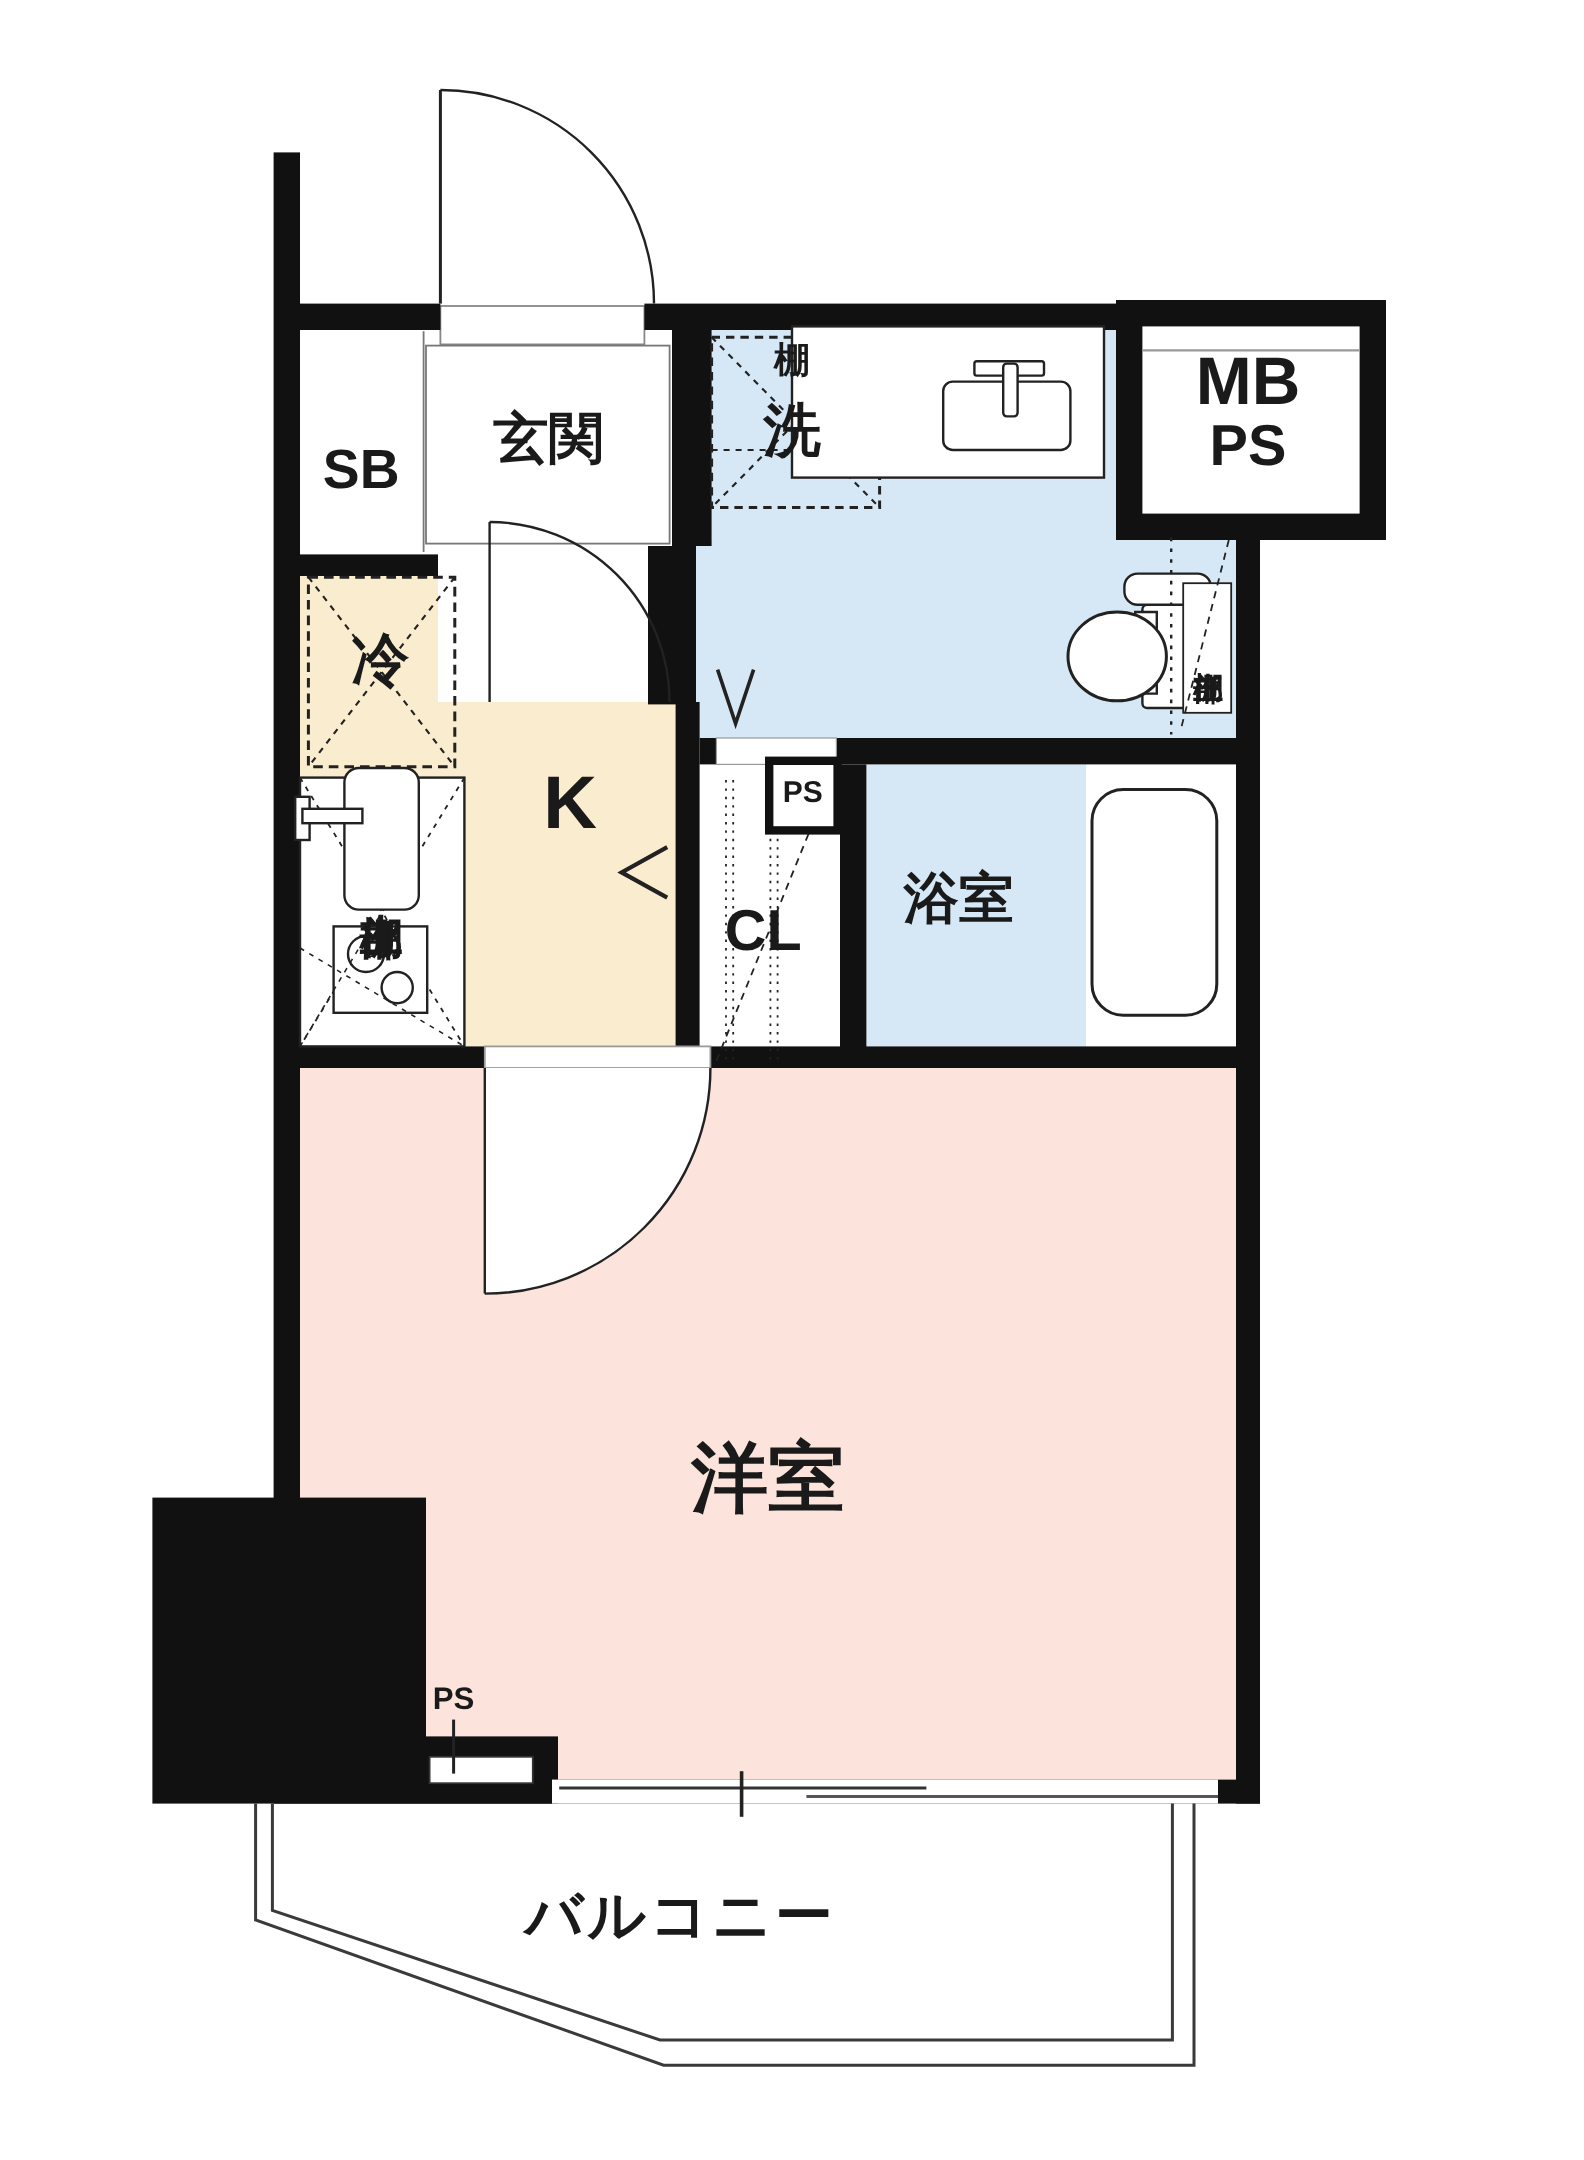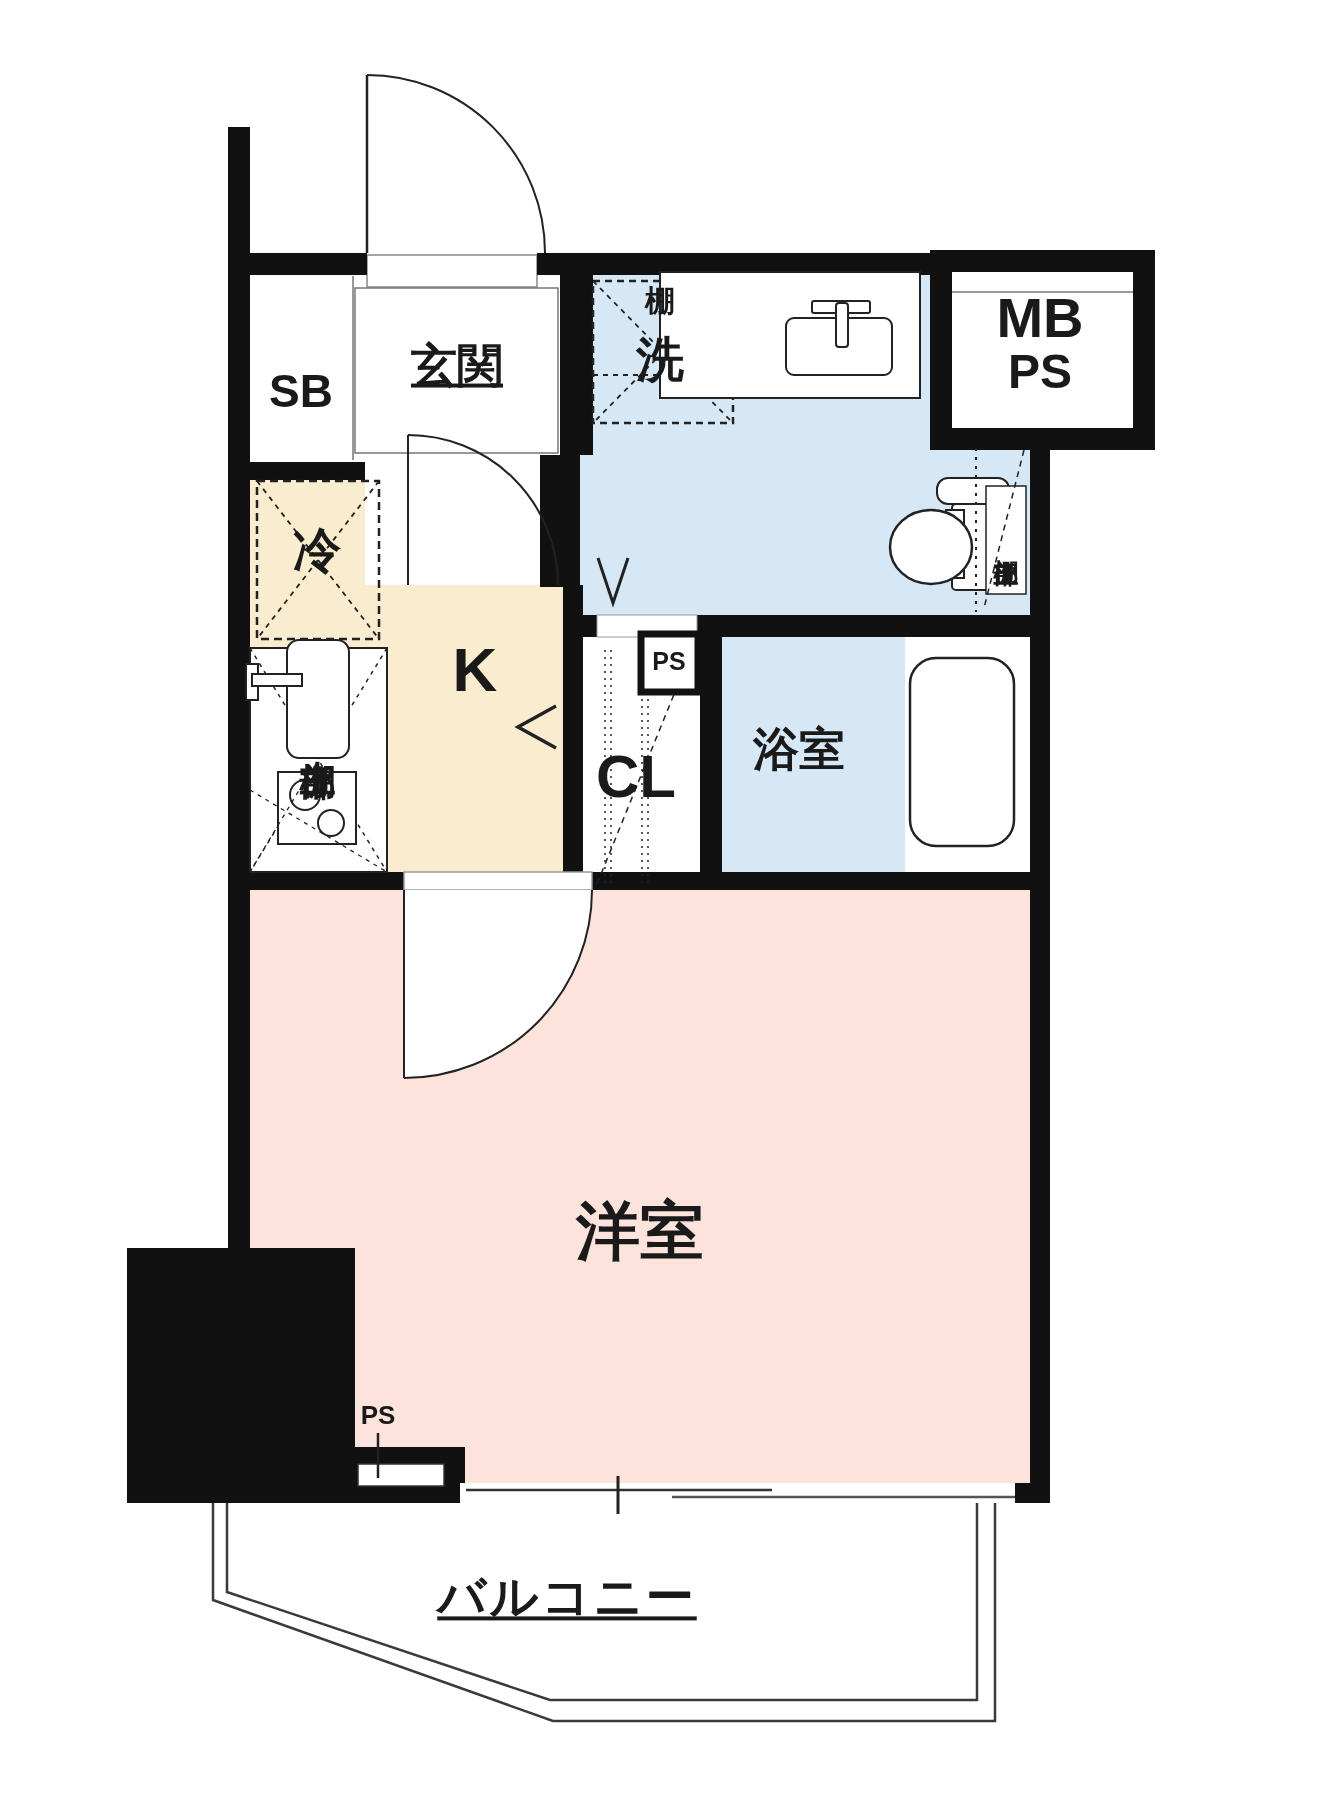--- a/index.html
+++ b/index.html
@@ -149,28 +149,28 @@
     <line x1="378" y1="1433" x2="378" y2="1478" stroke="#222" stroke-width="2.5"></line>
   </g>
 
   <g fill="none">
     <polyline points="213,1503 213,1600 553,1721 995,1721 995,1503" stroke-width="2.5" stroke="#3a3a3a"></polyline>
     <polyline points="227,1503 227,1592 550,1700 977,1700 977,1503" stroke-width="2.5" stroke="#3a3a3a"></polyline>
   </g>
 </svg>
 
   <div class="lbl" style="left:301px;top:367px;font-size:46px;margin-top:24px;">SB</div>
-  <div class="lbl" style="left:457px;top:365px;font-size:46px;text-decoration:underline;">玄関</div>
+  <div class="lbl" style="left:457px;top:365px;font-size:46px;">玄関</div>
   <div class="lbl" style="left:660px;top:301px;font-size:30px;">棚</div>
   <div class="lbl" style="left:660px;top:360px;font-size:48px;">洗</div>
   <div class="lbl" style="left:1040px;top:318px;font-size:56px;">MB</div>
   <div class="lbl" style="left:1040px;top:372px;font-size:48px;">PS</div>
   <div class="lbl" style="left:317px;top:551px;font-size:48px;">冷</div>
   <div class="lbl" style="left:475px;top:670px;font-size:62px;">K</div>
   <div class="lbl vert" style="left:318px;top:733px;font-size:36px;">上部棚</div>
-  <div class="lbl" style="left:636px;top:776px;font-size:60px;">CL</div>
+  <div class="lbl" style="left:636px;top:776px;font-size:48px;">CL</div>
   <div class="lbl" style="left:669px;top:661px;font-size:25px;">PS</div>
   <div class="lbl" style="left:799px;top:750px;font-size:46px;font-family:Liberation Serif, serif;">浴室</div>
   <div class="lbl vert" style="left:1006px;top:540px;font-size:25px;letter-spacing:0;">上部棚</div>
   <div class="lbl" style="left:640px;top:1186px;font-size:64px;margin-top:46px;">洋室</div>
   <div class="lbl" style="left:378px;top:1416px;font-size:26px;">PS</div>
-  <div class="lbl" style="left:567px;top:1597px;font-size:48px;letter-spacing:3px;text-decoration:underline;">バルコニー</div>
+  <div class="lbl" style="left:567px;top:1597px;font-size:48px;letter-spacing:3px;">バルコニー</div>
 </div>
 
 </body></html>

